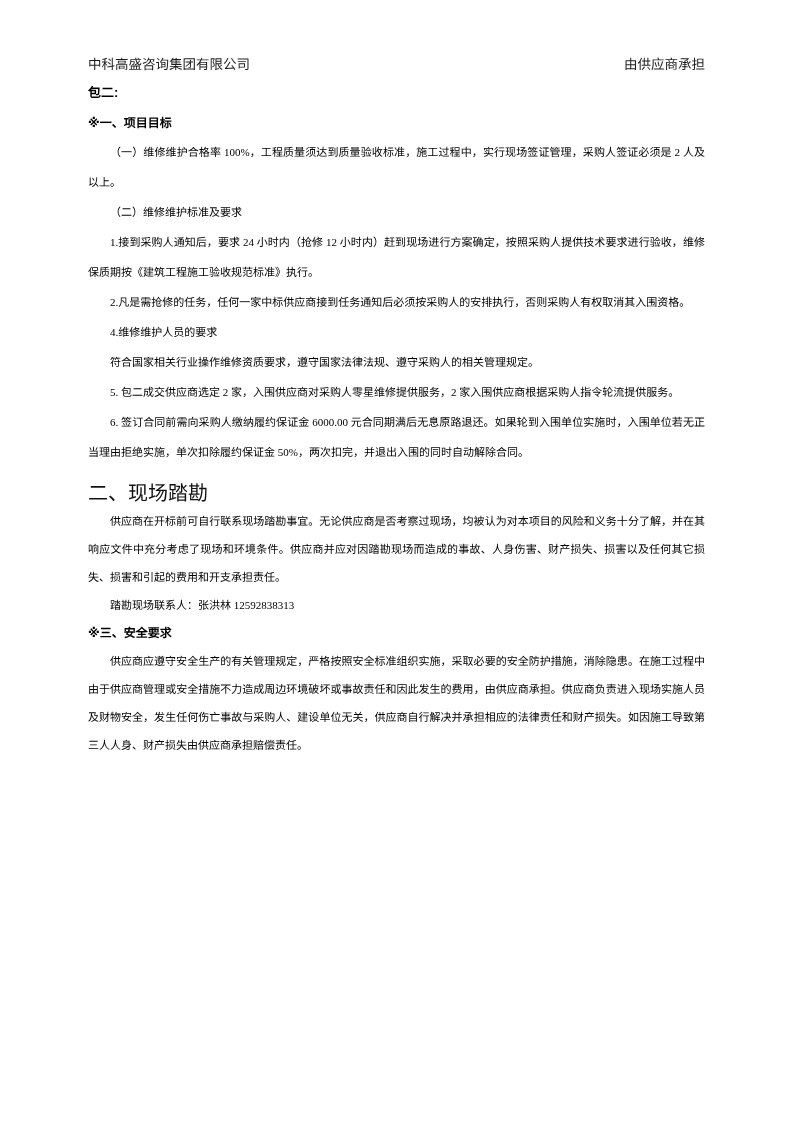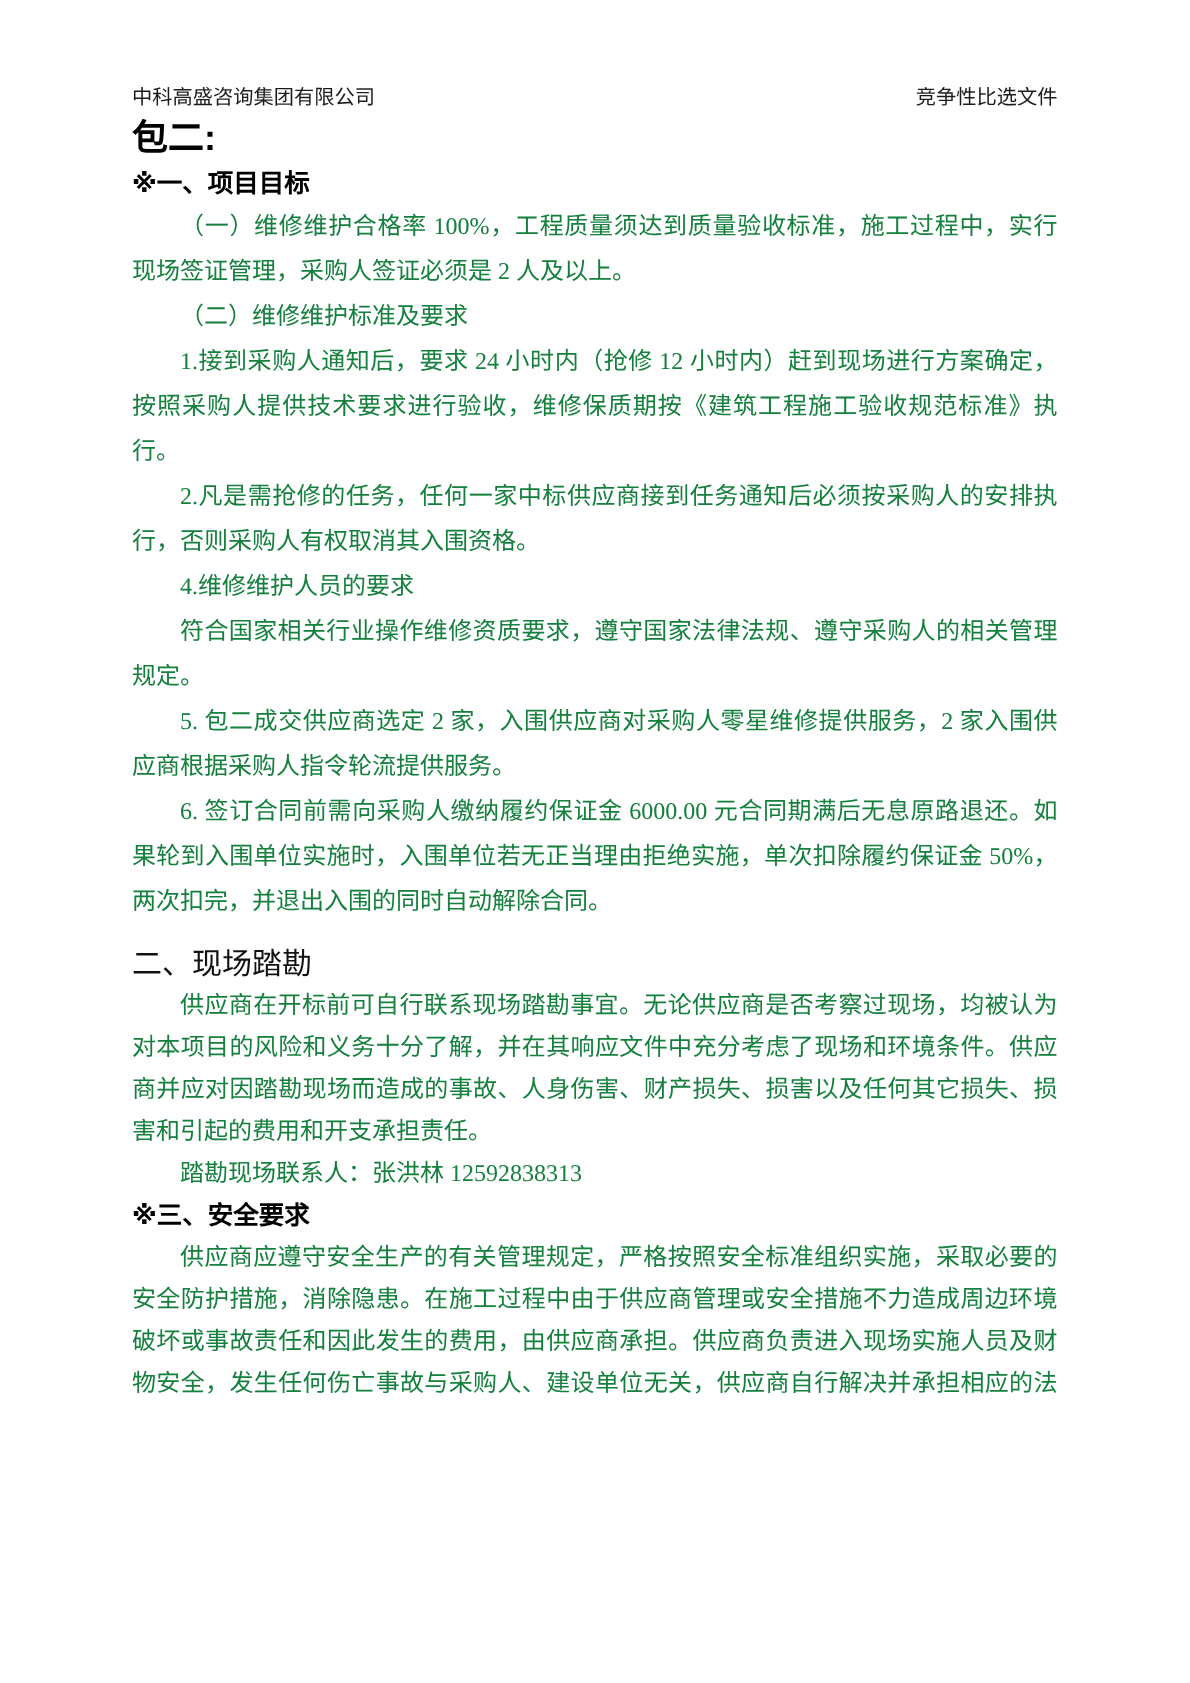--- a/index.html
+++ b/index.html
@@ -28,47 +28,47 @@
     justify-content: space-between;
     align-items: baseline;
     font-size: 13.5px;
     line-height: 18px;
     color: #1c1c1c;
   }
   .package-title {
     margin: 6px 0 0 0;
     font-family: "Liberation Sans", "DejaVu Sans", sans-serif;
     font-weight: bold;
-    font-size: 24px;
+    font-size: 13px;
     line-height: 26px;
     color: #000000;
   }
   .sec-heading {
     margin: 5px 0 2px 0;
     font-family: "Liberation Sans", "DejaVu Sans", sans-serif;
     font-weight: bold;
-    font-size: 17px;
+    font-size: 12px;
     line-height: 24px;
     color: #000000;
   }
   .plain-heading {
     margin: 12px 0 0 0;
     font-family: "Liberation Serif", "DejaVu Serif", serif;
     font-weight: normal;
     font-size: 20px;
     line-height: 28px;
     color: #111111;
   }
   p.body {
     margin: 0;
-    font-size: 16px;
+    font-size: 11px;
     line-height: 30px;
     text-align: justify;
     text-indent: 2em;
-    color: #15803d;
+    color: #000000;
   }
   .sec2 p.body, .sec3 p.body {
     line-height: 28px;
   }
   p.contact-line {
     line-height: 24px;
     text-align: left;
   }
   .sec3 .sec-heading {
     margin-top: 2px;
@@ -86,21 +86,21 @@
   }
 </style>
 </head>
 <body>
 
 <div class="page">
   <div class="content">
 
     <div class="doc-header">
       <span>中科高盛咨询集团有限公司</span>
-      <span>竞争性比选文件</span>
+      <span>由供应商承担</span>
     </div>
 
     <div class="package-title">包二:</div>
 
     <div class="sec1">
       <div class="sec-heading">※一、项目目标</div>
       <p class="body">（一）维修维护合格率 100%，工程质量须达到质量验收标准，施工过程中，实行现场签证管理，采购人签证必须是 2 人及以上。</p>
       <p class="body">（二）维修维护标准及要求</p>
       <p class="body">1.接到采购人通知后，要求 24 小时内（抢修 12 小时内）赶到现场进行方案确定，按照采购人提供技术要求进行验收，维修保质期按《建筑工程施工验收规范标准》执行。</p>
       <p class="body">2.凡是需抢修的任务，任何一家中标供应商接到任务通知后必须按采购人的安排执行，否则采购人有权取消其入围资格。</p>

